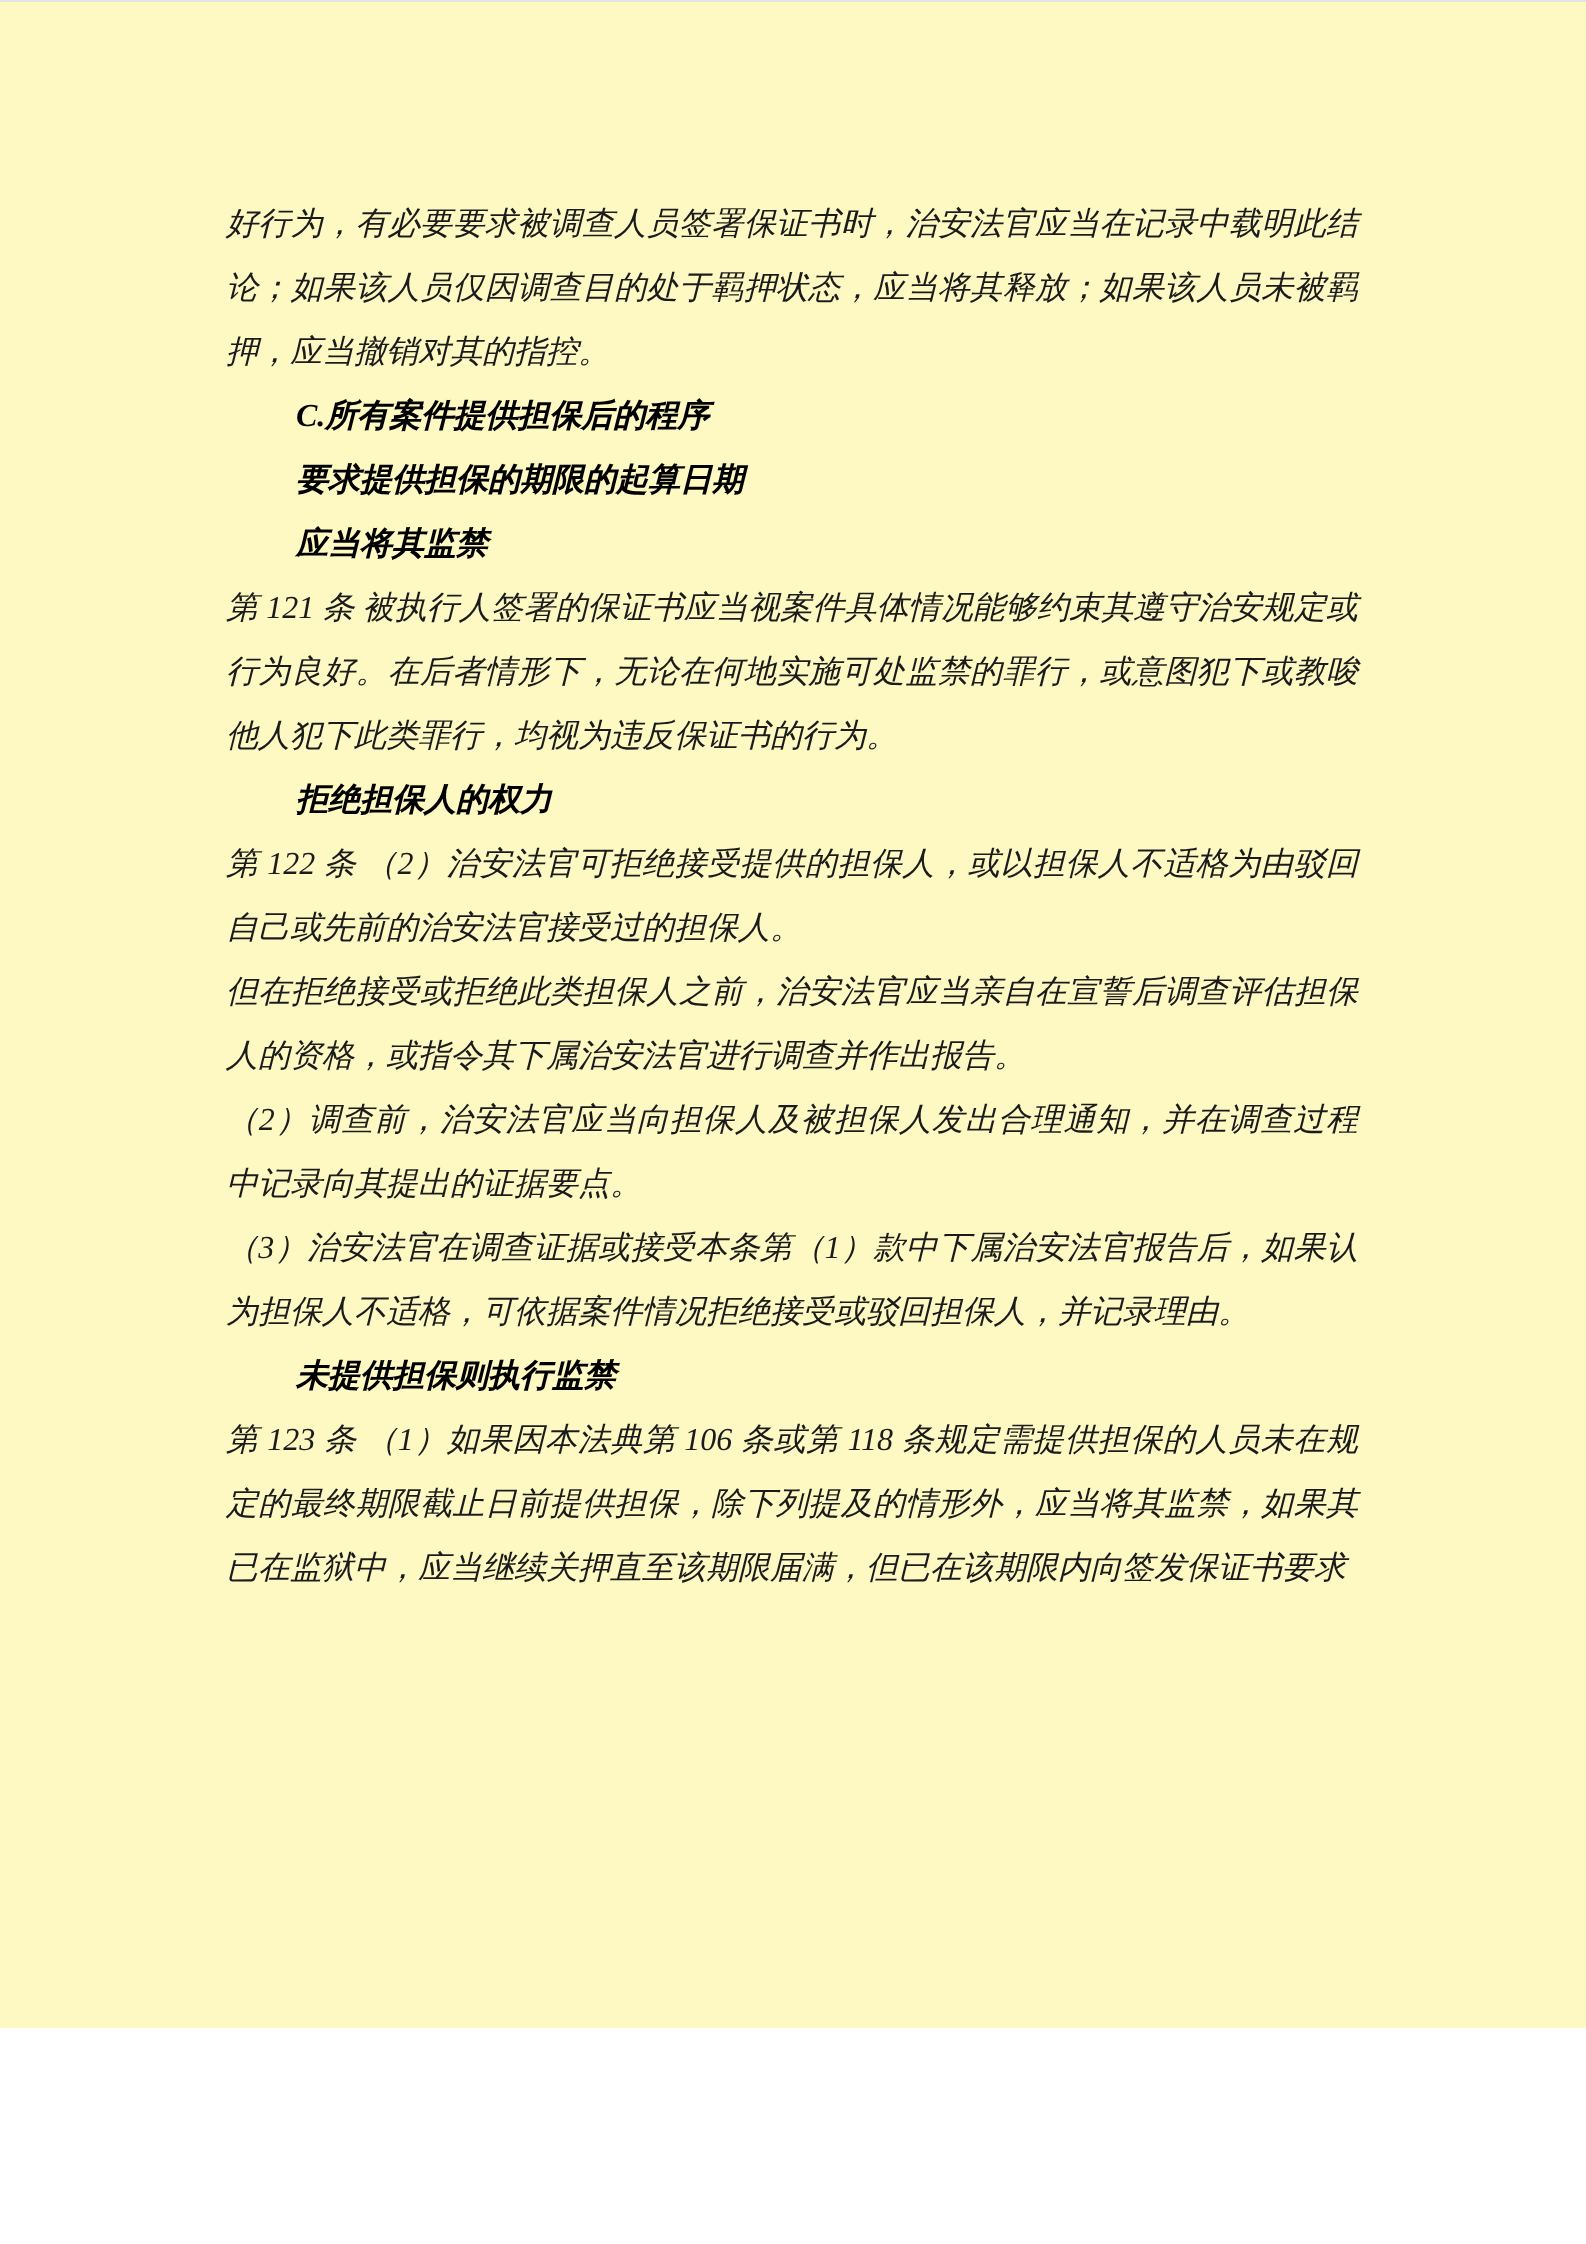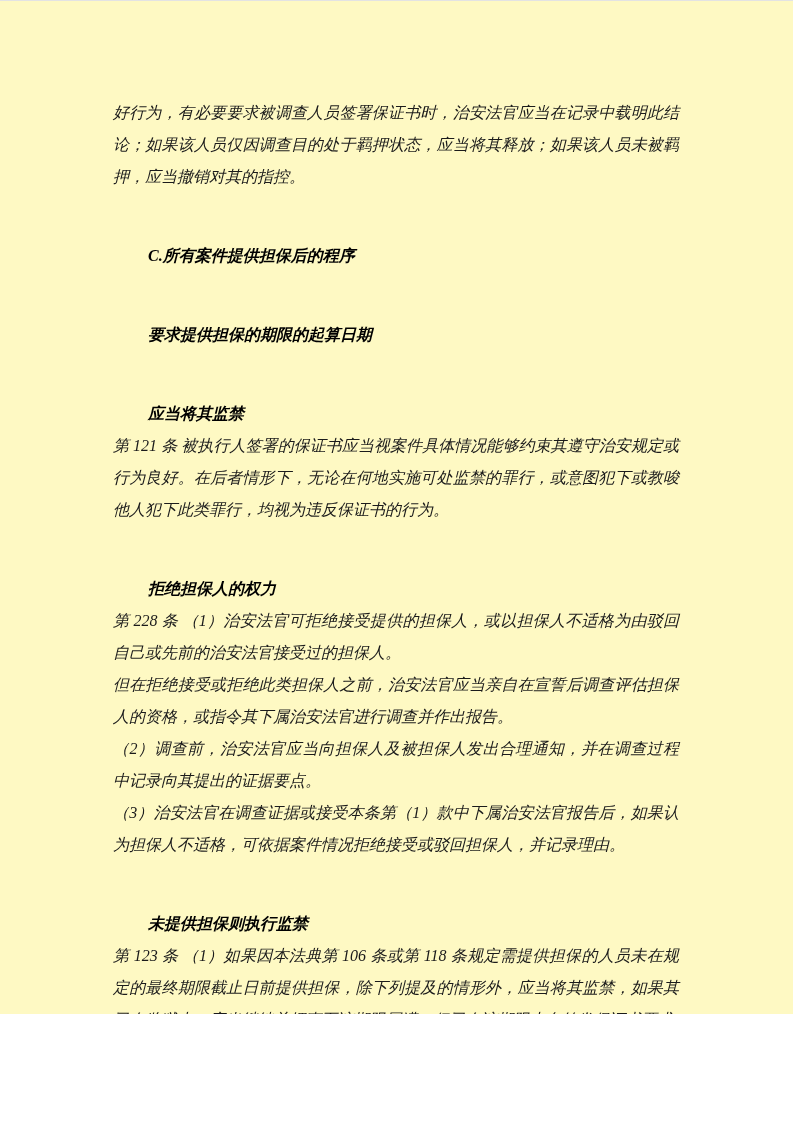--- a/index.html
+++ b/index.html
@@ -30,21 +30,20 @@
     font-size: 16px;
     line-height: 32px;
     text-align: justify;
     color: #1b1b1b;
   }
   .heading {
     font-weight: bold;
     text-indent: 35px;
     text-align: left;
     color: #000000;
-    margin-top: 47px;
   }
   .page-number {
     position: absolute;
     top: 1049px;
     left: 0;
     width: 100%;
     text-align: center;
     font-size: 12px;
     color: #2e2e2e;
     font-family: "Liberation Serif", "DejaVu Serif", serif;
@@ -54,21 +53,21 @@
 <body>
 
 <div class="page">
   <div class="content">
     <p class="para">好行为，有必要要求被调查人员签署保证书时，治安法官应当在记录中载明此结论；如果该人员仅因调查目的处于羁押状态，应当将其释放；如果该人员未被羁押，应当撤销对其的指控。</p>
     <p class="para heading">C.所有案件提供担保后的程序</p>
     <p class="para heading">要求提供担保的期限的起算日期</p>
     <p class="para heading">应当将其监禁</p>
     <p class="para">第 121 条 被执行人签署的保证书应当视案件具体情况能够约束其遵守治安规定或行为良好。在后者情形下，无论在何地实施可处监禁的罪行，或意图犯下或教唆他人犯下此类罪行，均视为违反保证书的行为。</p>
     <p class="para heading">拒绝担保人的权力</p>
-    <p class="para">第 228 条 （1）治安法官可拒绝接受提供的担保人，或以担保人不适格为由驳回自己或先前的治安法官接受过的担保人。</p>
+    <p class="para">第 122 条 （2）治安法官可拒绝接受提供的担保人，或以担保人不适格为由驳回自己或先前的治安法官接受过的担保人。</p>
     <p class="para">但在拒绝接受或拒绝此类担保人之前，治安法官应当亲自在宣誓后调查评估担保人的资格，或指令其下属治安法官进行调查并作出报告。</p>
     <p class="para">（2）调查前，治安法官应当向担保人及被担保人发出合理通知，并在调查过程中记录向其提出的证据要点。</p>
     <p class="para">（3）治安法官在调查证据或接受本条第（1）款中下属治安法官报告后，如果认为担保人不适格，可依据案件情况拒绝接受或驳回担保人，并记录理由。</p>
     <p class="para heading">未提供担保则执行监禁</p>
     <p class="para">第 123 条 （1）如果因本法典第 106 条或第 118 条规定需提供担保的人员未在规定的最终期限截止日前提供担保，除下列提及的情形外，应当将其监禁，如果其已在监狱中，应当继续关押直至该期限届满，但已在该期限内向签发保证书要求</p>
   </div>
   <div class="page-number">33</div>
 </div>
 
 </body></html>

